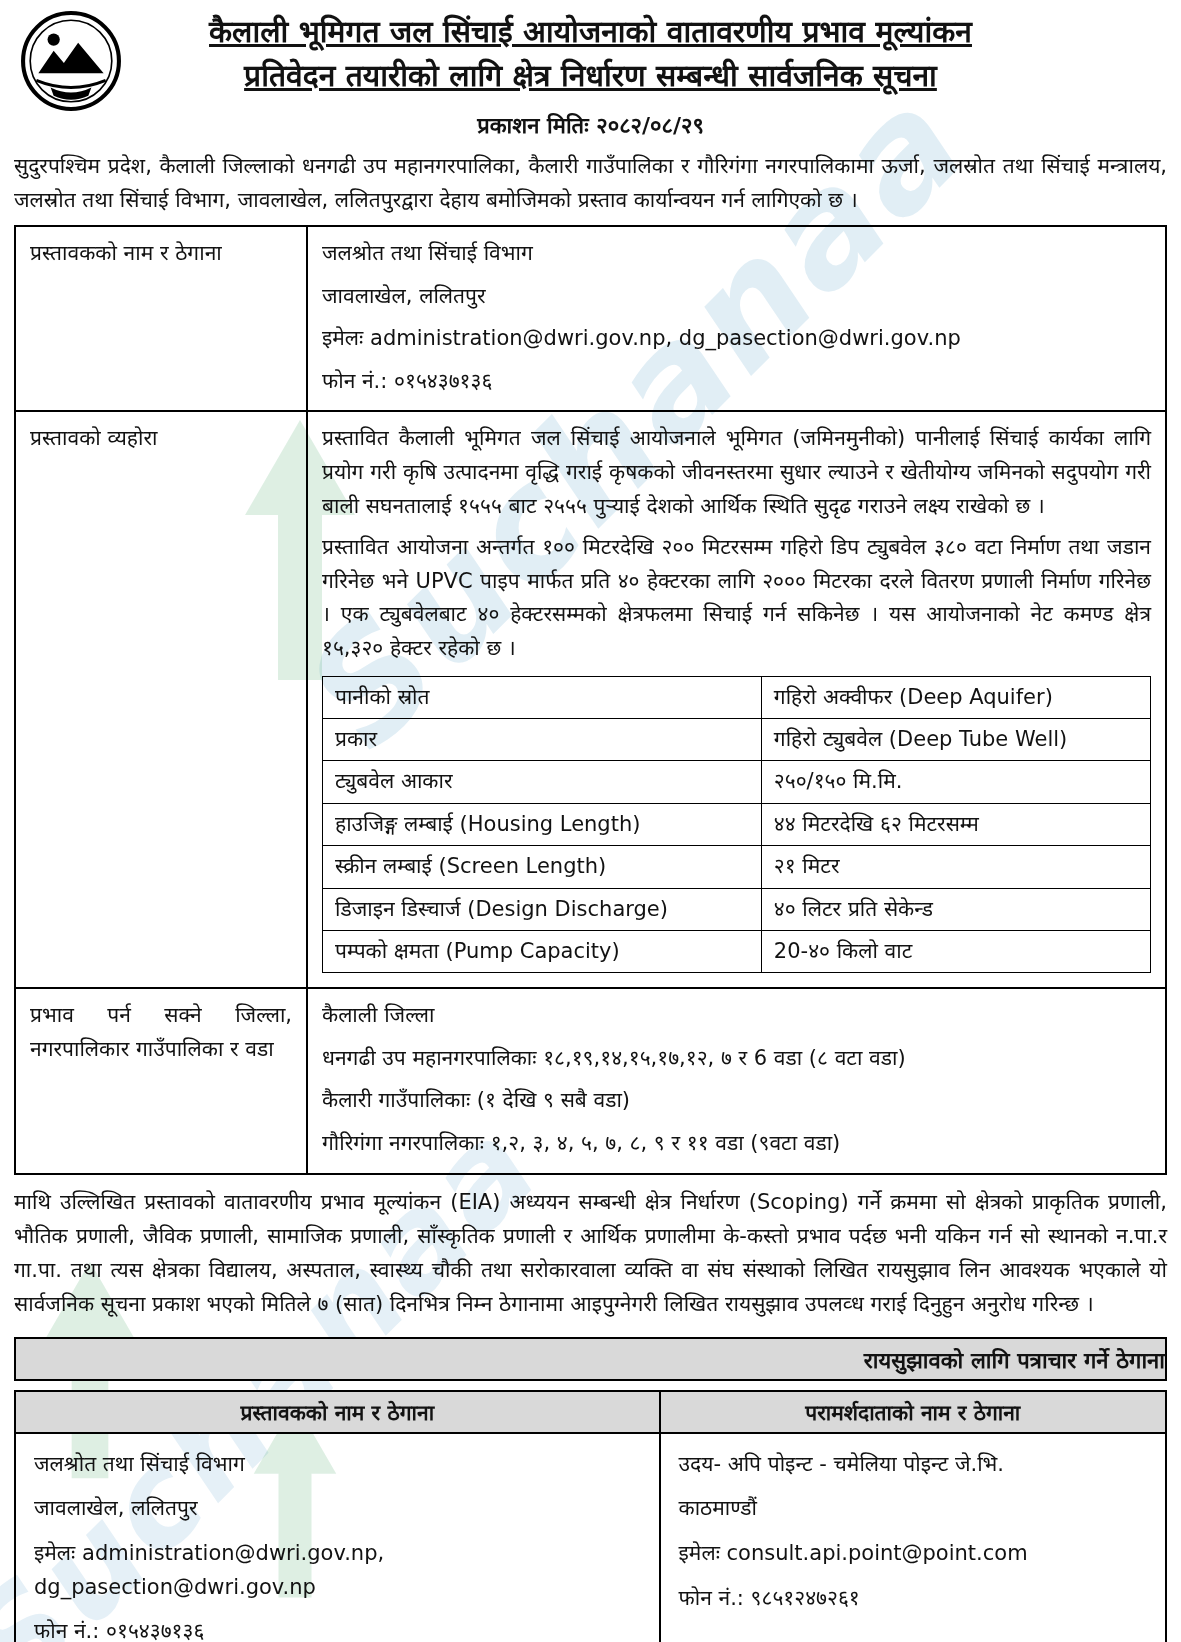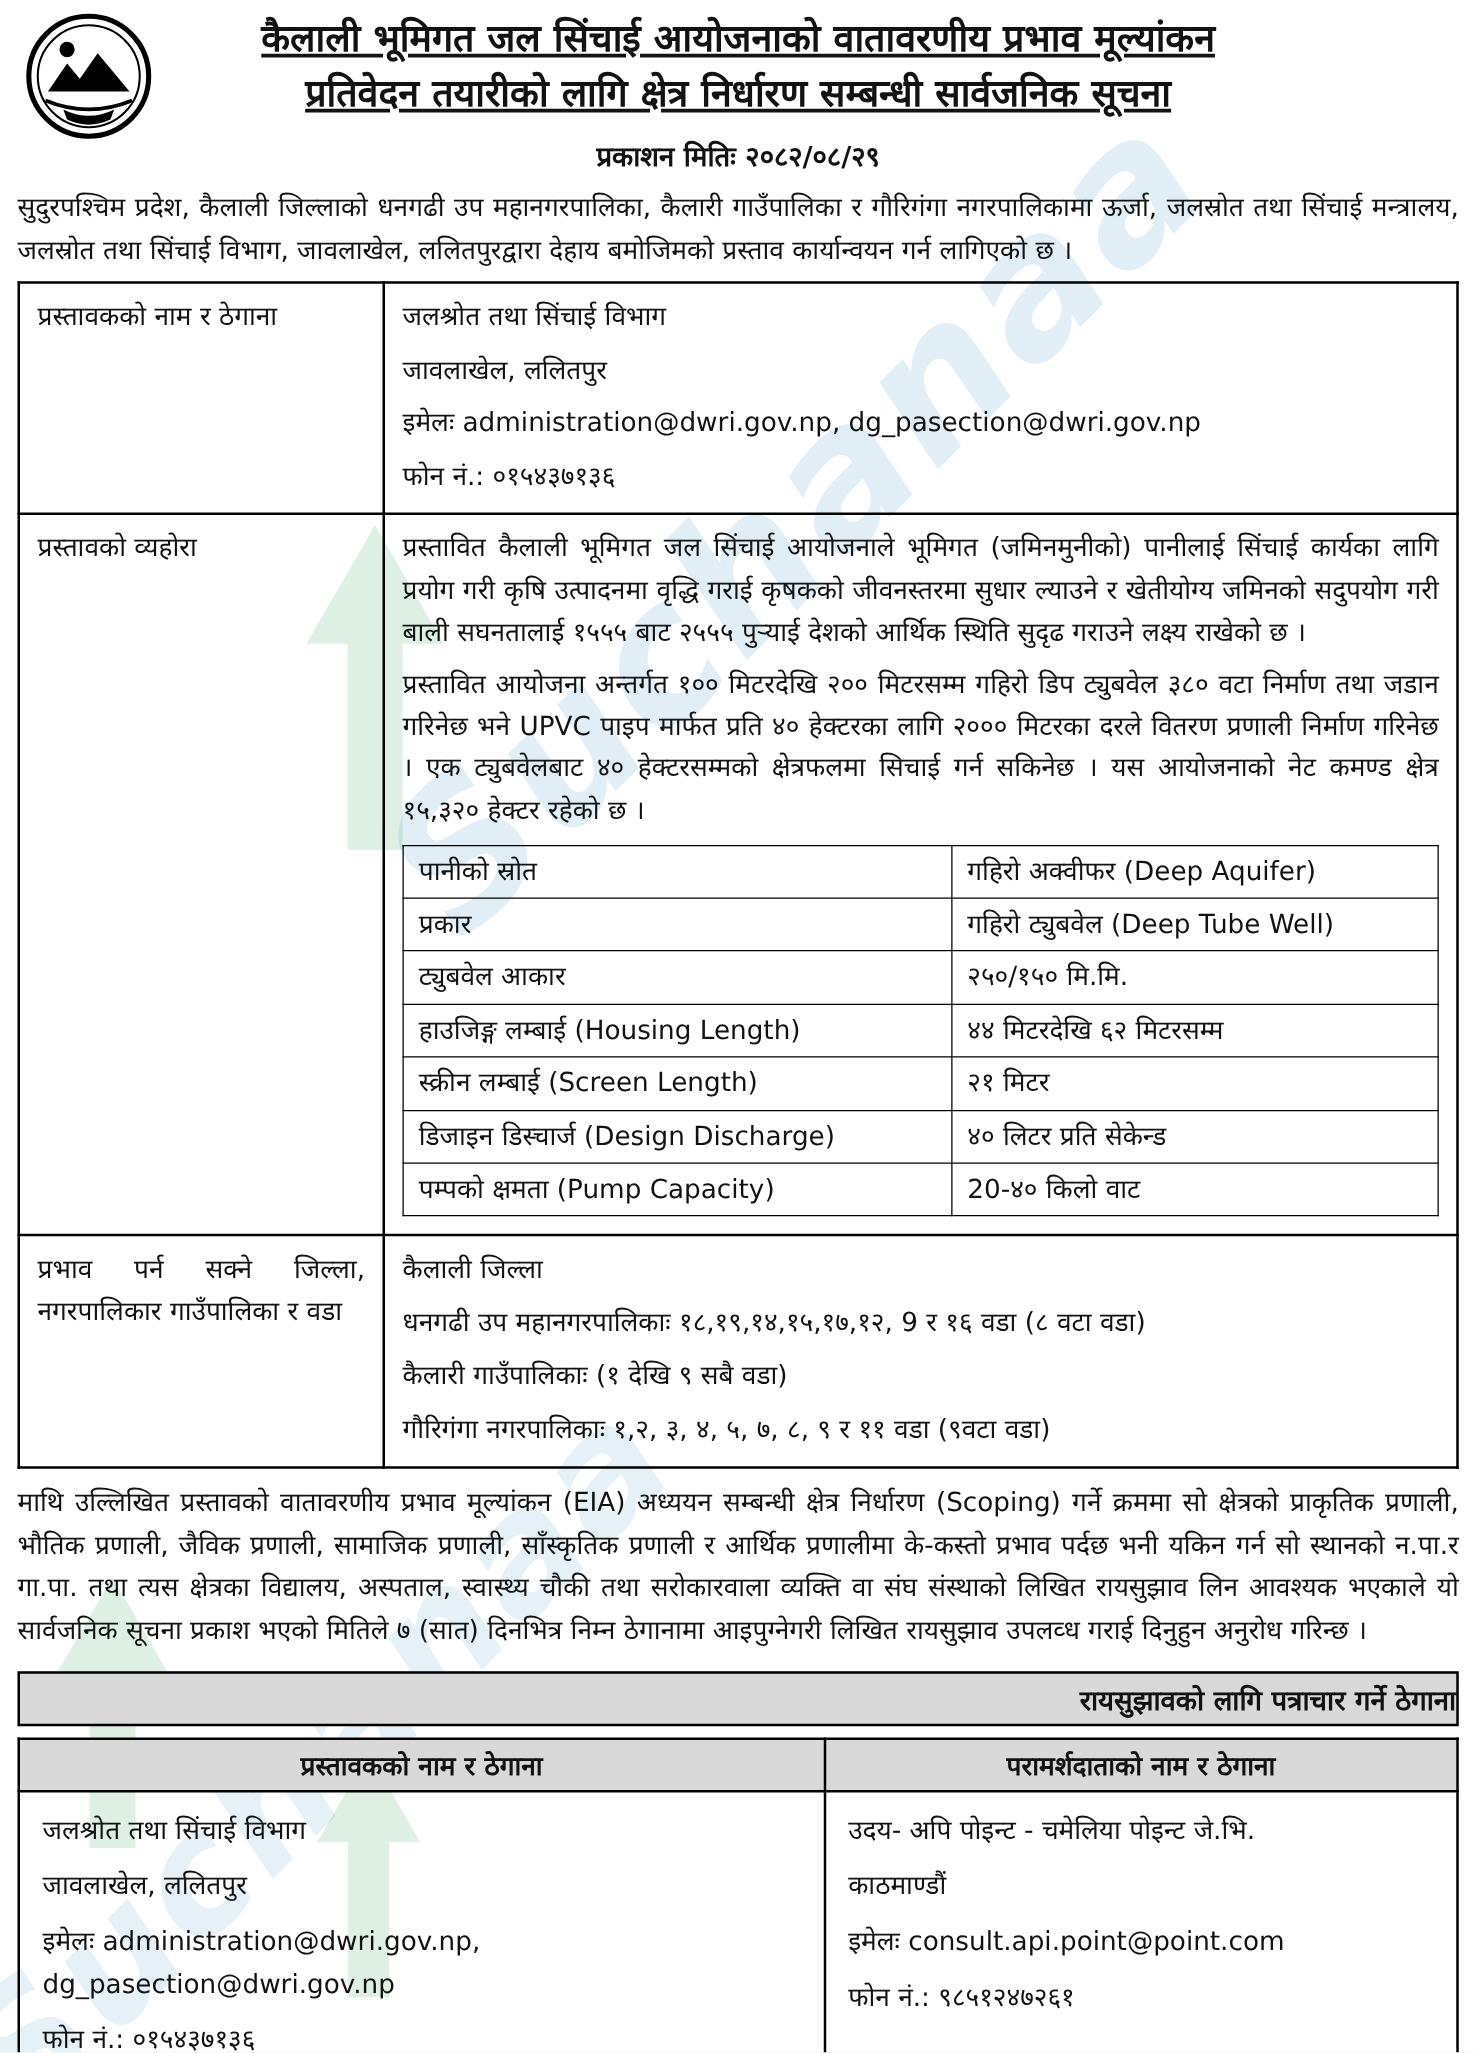--- a/index.html
+++ b/index.html
@@ -151,21 +151,21 @@
                   <td class="spec-val">20-४० किलो वाट</td>
                 </tr>
               </tbody>
             </table>
           </td>
         </tr>
         <tr>
           <td class="label-col">प्रभाव पर्न सक्ने जिल्ला, नगरपालिकार गाउँपालिका र वडा</td>
           <td>
             <div class="cell-line">कैलाली जिल्ला</div>
-            <div class="cell-line">धनगढी उप महानगरपालिकाः १८,१९,१४,१५,१७,१२, 9 र १६ वडा (८ वटा वडा)</div>
+            <div class="cell-line">धनगढी उप महानगरपालिकाः १८,१९,१४,१५,१७,१२, ७ र 6 वडा (८ वटा वडा)</div>
             <div class="cell-line">कैलारी गाउँपालिकाः (१ देखि ९ सबै वडा)</div>
             <div class="cell-line">गौरिगंगा नगरपालिकाः १,२, ३, ४, ५, ७, ८, ९ र ११ वडा (९वटा वडा)</div>
           </td>
         </tr>
       </tbody>
     </table>
 
     <div class="para">माथि उल्लिखित प्रस्तावको वातावरणीय प्रभाव मूल्यांकन (EIA) अध्ययन सम्बन्धी क्षेत्र निर्धारण (Scoping) गर्ने क्रममा सो क्षेत्रको प्राकृतिक प्रणाली, भौतिक प्रणाली, जैविक प्रणाली, सामाजिक प्रणाली, साँस्कृतिक प्रणाली र आर्थिक प्रणालीमा के-कस्तो प्रभाव पर्दछ भनी यकिन गर्न सो स्थानको न.पा.र गा.पा. तथा त्यस क्षेत्रका विद्यालय, अस्पताल, स्वास्थ्य चौकी तथा सरोकारवाला व्यक्ति वा संघ संस्थाको लिखित रायसुझाव लिन आवश्यक भएकाले यो सार्वजनिक सूचना प्रकाश भएको मितिले ७ (सात) दिनभित्र निम्न ठेगानामा आइपुग्नेगरी लिखित रायसुझाव उपलव्ध गराई दिनुहुन अनुरोध गरिन्छ ।</div>
 
     <div class="corr-heading">रायसुझावको लागि पत्राचार गर्ने ठेगाना</div>

